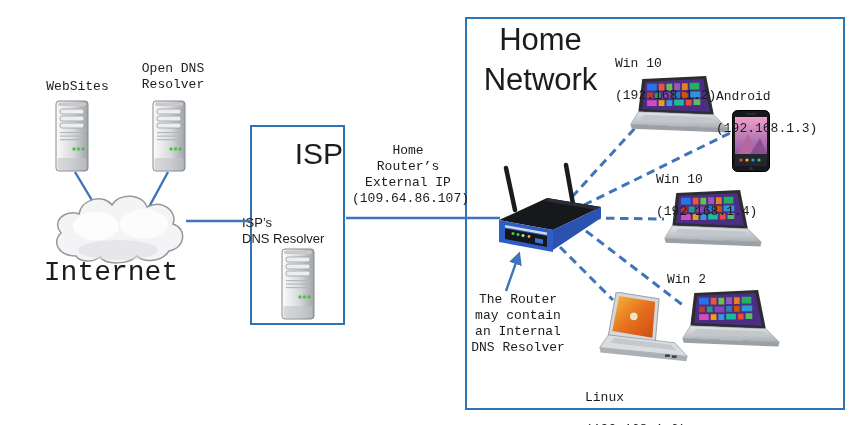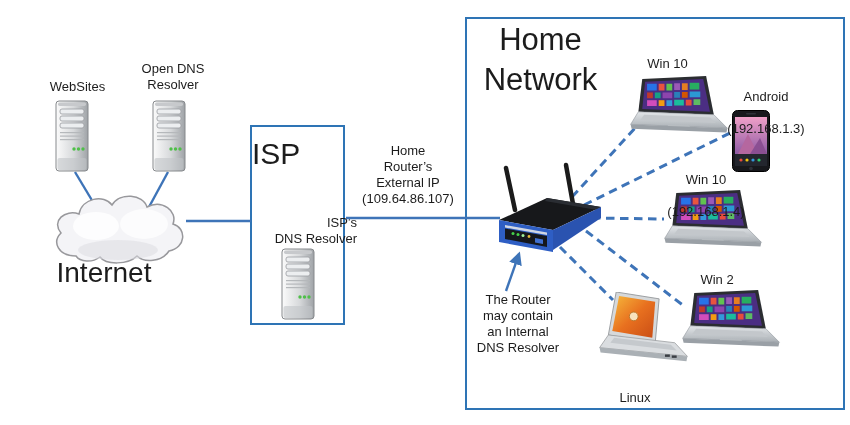--- a/index.html
+++ b/index.html
@@ -1,32 +1,32 @@
 <!DOCTYPE html>
 <html><head>
 <meta charset="utf-8">
 <style>
   html,body{margin:0;padding:0;background:#ffffff;}
   #canvas{position:relative;width:850px;height:425px;background:#ffffff;overflow:hidden;
           font-family:"Liberation Sans",sans-serif;color:#1c1c1c;}
   .label{position:absolute;font-size:13px;line-height:1.24;text-align:center;
-         color:#1c1c1c;white-space:pre-line;z-index:3;}
+         color:#1c1c1c;white-space:pre-line;z-index:3;font-family:Liberation Mono, monospace;}
   #internet-label{font-size:28px;}
   #isp-box{position:absolute;left:250px;top:125px;width:95px;height:200px;
            border:2px solid #2e74b5;background:#ffffff;z-index:0;box-sizing:border-box;}
-  #isp-title{position:absolute;left:0;top:10px;width:100%;text-align:left;font-size:30px;z-index:3;}
-  #isp-dns-label{position:absolute;left:-10px;top:88px;width:115px;text-align:right;
+  #isp-title{position:absolute;left:0;top:10px;width:100%;text-align:right;font-size:30px;z-index:3;}
+  #isp-dns-label{position:absolute;left:-10px;top:88px;width:115px;text-align:left;
                  font-size:13px;line-height:1.25;white-space:pre-line;z-index:3;}
   #home-box{position:absolute;left:465px;top:17px;width:380px;height:393px;
             border:2px solid #2e74b5;background:#ffffff;z-index:0;box-sizing:border-box;}
   #hn-title{position:absolute;left:478px;top:20px;width:125px;font-size:31px;line-height:1.28;
             text-align:center;white-space:pre-line;z-index:3;}
   #lines-layer{position:absolute;left:0;top:0;z-index:1;}
   .dev{position:absolute;z-index:2;}
-  .dev-label div{text-align:center;}
+  .dev-label div{text-align:left;}
 </style>
 </head>
 <body>
 
 <div id="canvas">
 
   <svg width="0" height="0" style="position:absolute">
     <defs>
       <linearGradient id="gSrv" x1="0" y1="0" x2="1" y2="0">
         <stop offset="0" stop-color="#fbfbfb"></stop>
@@ -177,41 +177,42 @@
 Resolver</div>
   <svg class="dev" style="left:55px;top:100px" width="34" height="72">
       <use href="#sym-server"></use>
     </svg>
   <svg class="dev" style="left:152px;top:100px" width="34" height="72">
       <use href="#sym-server"></use>
     </svg>
   <svg class="dev" style="left:48px;top:188px" width="142" height="80">
       <use href="#sym-cloud"></use>
     </svg>
-  <div class="label" id="internet-label" style="left:14px;top:256px;width:180px">Internet</div>
+  <div class="label" id="internet-label" style="left:21px;top:256px;width:180px">Internet</div>
 
   <svg class="dev" style="left:281px;top:248px" width="34" height="72">
       <use href="#sym-server"></use>
     </svg>
 
   <div class="label" style="left:352px;top:143px;width:112px">Home
 Router’s
 External IP
 (109.64.86.107)</div>
 
   <svg class="dev" style="left:493px;top:162px" width="115" height="96">
       <use href="#sym-router"></use>
     </svg>
   <div class="label" style="left:468px;top:292px;width:100px">The Router
 may contain
 an Internal
 DNS Resolver</div>
 
   <div class="label dev-label" style="left:615px;top:40px;width:105px">
     <div>Win 10</div>
+    <div>(192.168.1.2)</div>
   </div>
   <svg class="dev" style="left:628px;top:76px" width="102" height="60">
       <use href="#sym-laptop"></use>
     </svg>
 
   <div class="label dev-label" style="left:716px;top:73px;width:100px">
     <div>Android</div>
     <div>(192.168.1.3)</div>
   </div>
   <svg class="dev" style="left:732px;top:110px" width="38" height="62">

